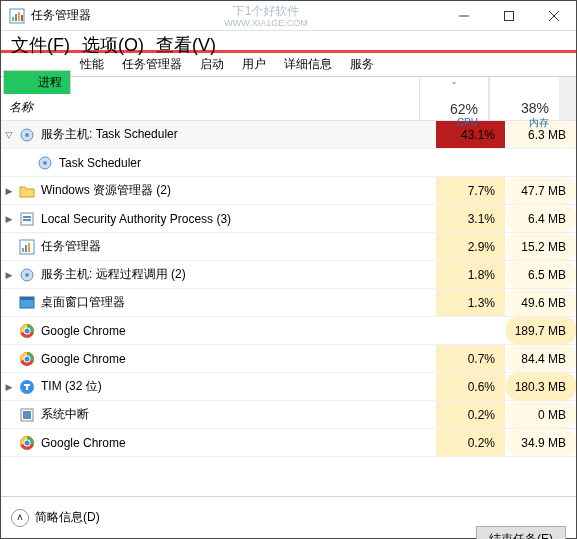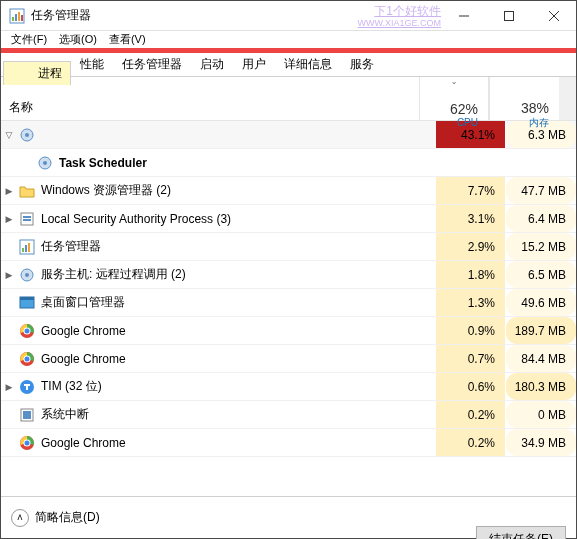--- a/index.html
+++ b/index.html
@@ -1,45 +1,45 @@
 <!DOCTYPE html>
 <html><head>
 <meta charset="utf-8">
 <style>
 * { margin: 0; padding: 0; box-sizing: border-box; font-family: "Microsoft YaHei", "Segoe UI", sans-serif; }
 body { background: #f0f0f0; width: 577px; height: 539px; overflow: hidden; }
 .window { width: 577px; height: 539px; background: #fff; display: flex; flex-direction: column; border: 1px solid #4a4a4a; }
 .titlebar { height: 30px; background: #fff; display: flex; align-items: center; padding-left: 8px; border-bottom: 1px solid #e0e0e0; }
 .titlebar-icon { width: 16px; height: 16px; margin-right: 6px; }
 .titlebar-title { font-size: 12px; flex: 0 0 auto; }
-.watermark { flex: 1; text-align: right; opacity: 0.35; font-size: 12px; color: #6d28d9; position: relative; text-decoration: underline; }
+.watermark { flex: 1; text-align: center; opacity: 0.35; font-size: 12px; color: #0c4a6e; position: relative; }
 .watermark-sub { font-size: 9px; display: block; margin-top: -2px; }
 .titlebar-buttons { display: flex; }
 .titlebar-btn { width: 45px; height: 30px; display: flex; align-items: center; justify-content: center; font-size: 11px; color: #333; }
-.menubar { height: 22px; display: flex; align-items: center; padding: 0 4px; font-size: 11px; border-bottom: 5px solid #ef4444; }
+.menubar { height: 22px; display: flex; padding: 0 4px; font-size: 18px; border-bottom: 3px solid #ef4444; }
 .menu-item { padding: 2px 6px; cursor: default; }
 .tabbar { height: 24px; display: flex; align-items: flex-end; padding: 0 2px; border-bottom: 1px solid #d0d0d0; font-size: 12px; }
 .tab { padding: 3px 8px; border: 1px solid transparent; border-bottom: none; cursor: default; }
-.tab.active { background: #fef9c3; border-color: #d0d0d0; position: relative; top: 9px; padding-left: 34px; }
+.tab.active { background: #22c55e; border-color: #d0d0d0; position: relative; top: 18px; padding-left: 34px; }
 .content { flex: 1; display: flex; flex-direction: column; overflow: hidden; }
 .list-header { display: flex; height: 44px; border-bottom: 1px solid #e5e5e5; font-size: 12px; }
-.header-name { flex: 1; display: flex; align-items: flex-end; padding: 0 8px 4px; }
+.header-name { flex: 1; display: flex; align-items: flex-end; padding: 0 8px 4px; font-style: italic; }
 .header-col { width: 70px; display: flex; flex-direction: column; align-items: flex-end; justify-content: center; padding: 4px 10px 4px 0; border-left: 1px solid #e5e5e5; position: relative; }
 .header-col .sort { position: absolute; top: 0; left: 50%; transform: translateX(-50%); font-size: 8px; color: #666; }
 .header-col .pct { font-size: 14px; color: #333; margin-top: 32px; }
 .header-col .lbl { font-size: 10px; color: #1a6fb8; }
 .header-col.cpu { border-right: 1px solid #e5e5e5; }
 .list { flex: 1; overflow-y: auto; font-size: 12px; }
 .row { display: flex; align-items: center; height: 28px; border-bottom: 1px solid #f0f0f0; }
 .row.expanded { background: #f7f7f7; }
 .row.child { }
 .expander { width: 16px; display: flex; justify-content: center; color: #666; font-size: 9px; }
 .proc-icon { width: 16px; height: 16px; margin-right: 6px; display: flex; align-items: center; justify-content: center; flex-shrink: 0; }
 .proc-name { flex: 1; display: flex; align-items: center; padding-left: 2px; overflow: hidden; white-space: nowrap; }
-.child .proc-name { padding-left: 20px; font-weight: bold; }
+.child .proc-name { padding-left: 20px; }
 .cell { width: 70px; text-align: right; padding-right: 10px; height: 100%; display: flex; align-items: center; justify-content: flex-end; }
 .cell.cpu { background: #fff0c2; border-right: 1px solid #fff; }
 .cell.mem { background: #fff9e6; border-radius: 11px; }
 .cell.cpu.high { background: #b91c1c; }
 .cell.mem.high { background: #fff0c2; }
 .footer { height: 42px; border-top: 1px solid #d0d0d0; display: flex; align-items: center; padding: 0 10px; font-size: 12px; }
 .fewer { display: flex; align-items: center; gap: 6px; cursor: default; }
 .fewer-circle { width: 18px; height: 18px; border: 1px solid #999; border-radius: 50%; display: flex; align-items: center; justify-content: center; font-size: 10px; }
 .spacer { flex: 1; }
 .end-task { padding: 4px 12px; border: 1px solid #adadad; background: #e1e1e1; font-size: 12px; margin-top: 44px; }
@@ -121,20 +121,21 @@
     <div class="list" id="process-list">
         <div class="row expanded">
           <span class="expander">▽</span>
           <div class="proc-name">
             <span class="proc-icon">
               <svg width="16" height="16" viewBox="0 0 16 16">
                 <circle cx="8" cy="8" r="6" fill="#d0dff0" stroke="#5b8fc7"></circle>
                 <circle cx="8" cy="8" r="2" fill="#5b8fc7"></circle>
               </svg>
             </span>
+            <span>服务主机: Task Scheduler</span>
           </div>
           <div class="cell cpu high">43.1%</div>
           <div class="cell mem">6.3 MB</div>
         </div>
         <div class="row child">
           <span class="expander"></span>
           <div class="proc-name">
             <span class="proc-icon">
               <svg width="16" height="16" viewBox="0 0 16 16">
                 <circle cx="8" cy="8" r="6" fill="#d0dff0" stroke="#5b8fc7"></circle>
@@ -224,21 +225,20 @@
               <svg width="16" height="16" viewBox="0 0 16 16">
                 <circle cx="8" cy="8" r="7" fill="#db4437"></circle>
                 <path d="M8 1 A7 7 0 0 1 14.5 10 L8 8 z" fill="#4caf50"></path>
                 <path d="M1.5 10 A7 7 0 0 1 8 1 L8 8 z" fill="#ffcd40"></path>
                 <circle cx="8" cy="8" r="3.5" fill="#fff"></circle>
                 <circle cx="8" cy="8" r="2.5" fill="#4285f4"></circle>
               </svg>
             </span>
             <span>Google Chrome</span>
           </div>
-          <div class="cell cpu">0.9%</div>
           <div class="cell mem high">189.7 MB</div>
         </div>
         <div class="row">
           <span class="expander"></span>
           <div class="proc-name">
             <span class="proc-icon">
               <svg width="16" height="16" viewBox="0 0 16 16">
                 <circle cx="8" cy="8" r="7" fill="#db4437"></circle>
                 <path d="M8 1 A7 7 0 0 1 14.5 10 L8 8 z" fill="#4caf50"></path>
                 <path d="M1.5 10 A7 7 0 0 1 8 1 L8 8 z" fill="#ffcd40"></path>

